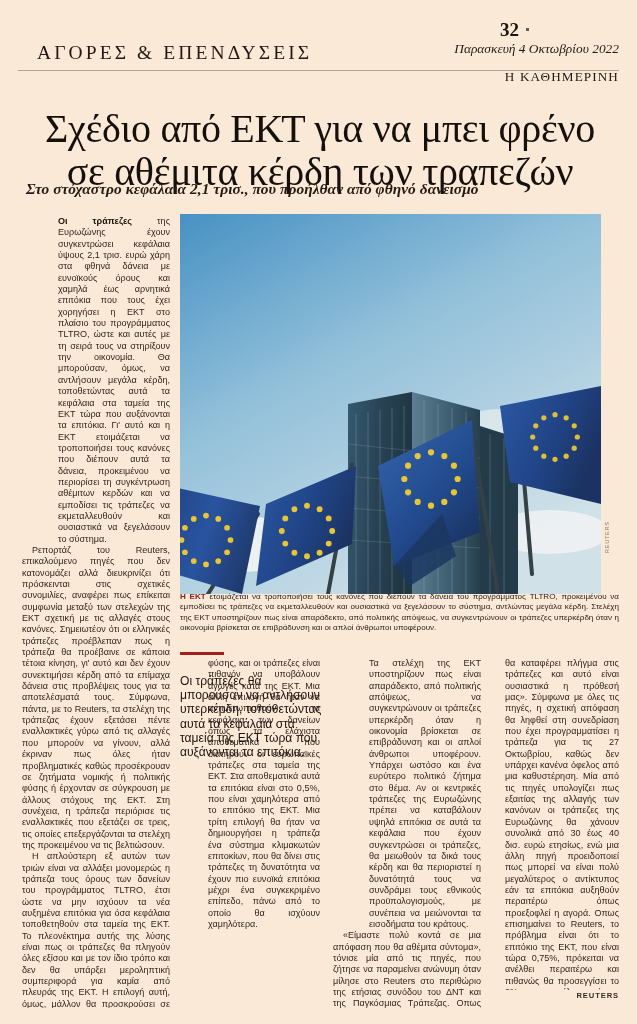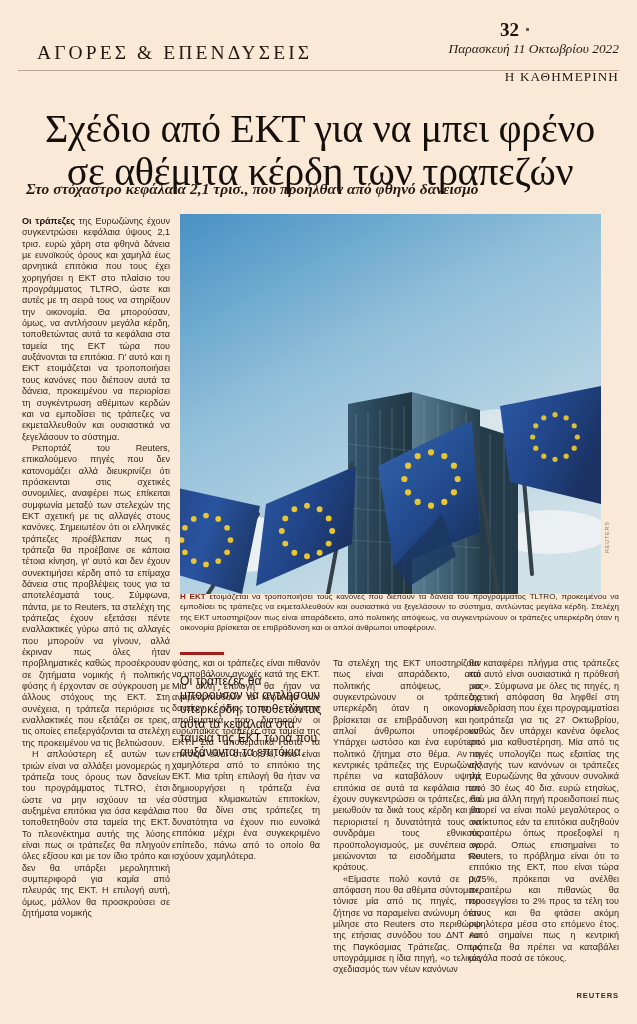--- a/index.html
+++ b/index.html
@@ -122,20 +122,21 @@
     text-justify: inter-word;
     hyphens: auto;
     overflow: hidden;
   }
   .col p {
     margin: 0;
     text-indent: 10px;
   }
   .col p.first {
     text-indent: 0;
+    margin-left: 36px;
   }
   .lead-in {
     font-weight: 700;
     color: #1a120d;
   }
 
   #col1 { left: 22px;  top: 216px; width: 148px; height: 792px; }
   #col2 { left: 172px; top: 658px; width: 148px; height: 350px; }
   #col3 { left: 333px; top: 658px; width: 148px; height: 350px; }
   #col4 { left: 469px; top: 658px; width: 150px; height: 332px; }
@@ -220,21 +221,21 @@
 </head>
 <body>
 
 <div class="page">
 
   <div class="masthead">
     <div class="section-title">ΑΓΟΡΕΣ &amp; ΕΠΕΝΔΥΣΕΙΣ</div>
     <div class="page-number">32</div>
     <div class="masthead-dot"></div>
     <div class="masthead-name">Η ΚΑΘΗΜΕΡΙΝΗ</div>
-    <div class="masthead-date">Παρασκευή 11 Οκτωβρίου 2022</div>
+    <div class="masthead-date">Παρασκευή 4 Οκτωβρίου 2022</div>
   </div>
   <div class="rule-top"></div>
 
   <h1 class="headline">Σχέδιο από ΕΚΤ για να μπει φρένο σε αθέμιτα κέρδη των τραπεζών</h1>
   <div class="subhead">Στο στόχαστρο κεφάλαια 2,1 τρισ., που προήλθαν από φθηνό δανεισμό</div>
 
   <div class="photo-wrap">
     <svg class="photo-svg" viewBox="0 0 421 380" preserveAspectRatio="xMidYMid slice">
       <defs>
         <linearGradient id="sky" x1="0" y1="0" x2="0.6" y2="1">

